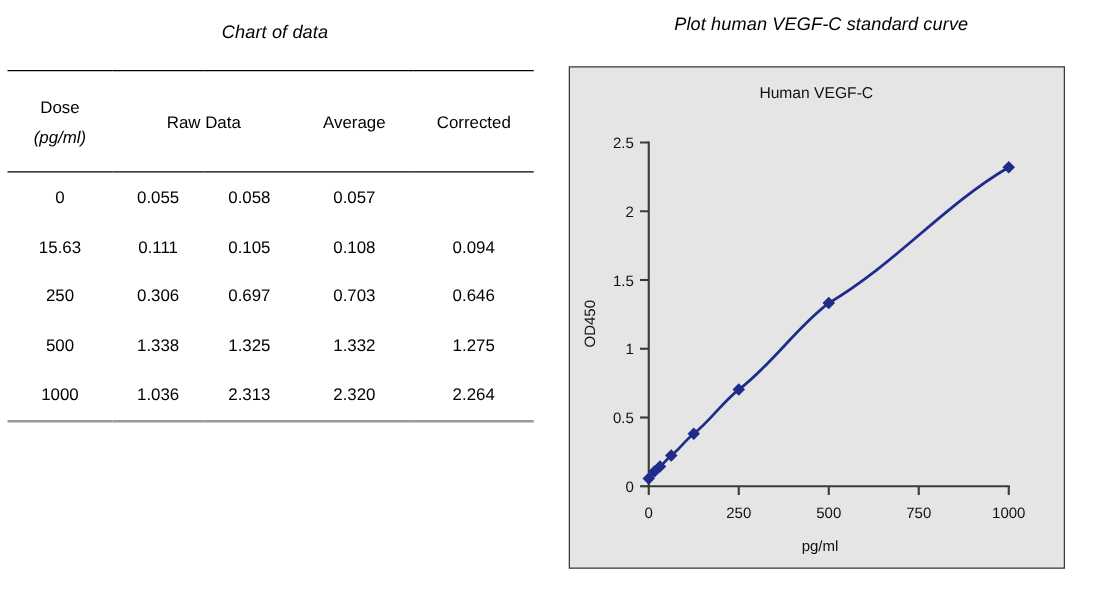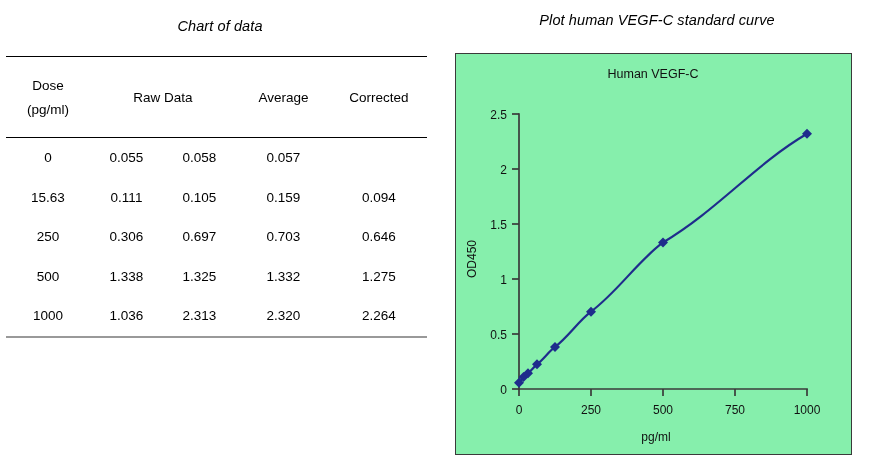--- a/index.html
+++ b/index.html
@@ -61,20 +61,21 @@
     text-align: center;
     vertical-align: middle;
   }
   #data-table thead tr.hdr th {
     height: 80px;
     border-top: 1.6px solid #000;
     border-bottom: 1.6px solid #000;
     font-size: 13.5px;
   }
   .hdr-dose .unit {
+    font-style: italic;
   }
   .hdr-dose .line1 { display: block; }
   .hdr-dose .line2 { display: block; margin-top: 9px; }
   #data-table tbody td {
     height: 39.5px;
   }
   #data-table tbody tr:last-child td {
     border-bottom: 2.2px solid #999999;
   }
   .col-dose  { width: 84px; }
@@ -97,21 +98,21 @@
     top: 12px;
     width: 434px;
   }
   #chart-frame {
     position: absolute;
     left: 15px;
     top: 53px;
     width: 397px;
     height: 402px;
     border: 1.6px solid #3a3a3a;
-    background: #86efac;
+    background: #e5e5e5;
     box-sizing: border-box;
   }
   #chart-svg {
     display: block;
   }
   .axis-line {
     stroke: #3a3a3a;
     stroke-width: 1.7;
     fill: none;
     stroke-linecap: square;
@@ -171,21 +172,21 @@
             <td class="col-dose">0</td>
             <td class="col-raw1">0.055</td>
             <td class="col-raw2">0.058</td>
             <td class="col-avg">0.057</td>
             <td class="col-corr"></td>
           </tr>
           <tr>
             <td class="col-dose">15.63</td>
             <td class="col-raw1">0.111</td>
             <td class="col-raw2">0.105</td>
-            <td class="col-avg">0.159</td>
+            <td class="col-avg">0.108</td>
             <td class="col-corr">0.094</td>
           </tr>
           <tr>
             <td class="col-dose">250</td>
             <td class="col-raw1">0.306</td>
             <td class="col-raw2">0.697</td>
             <td class="col-avg">0.703</td>
             <td class="col-corr">0.646</td>
           </tr>
           <tr>

